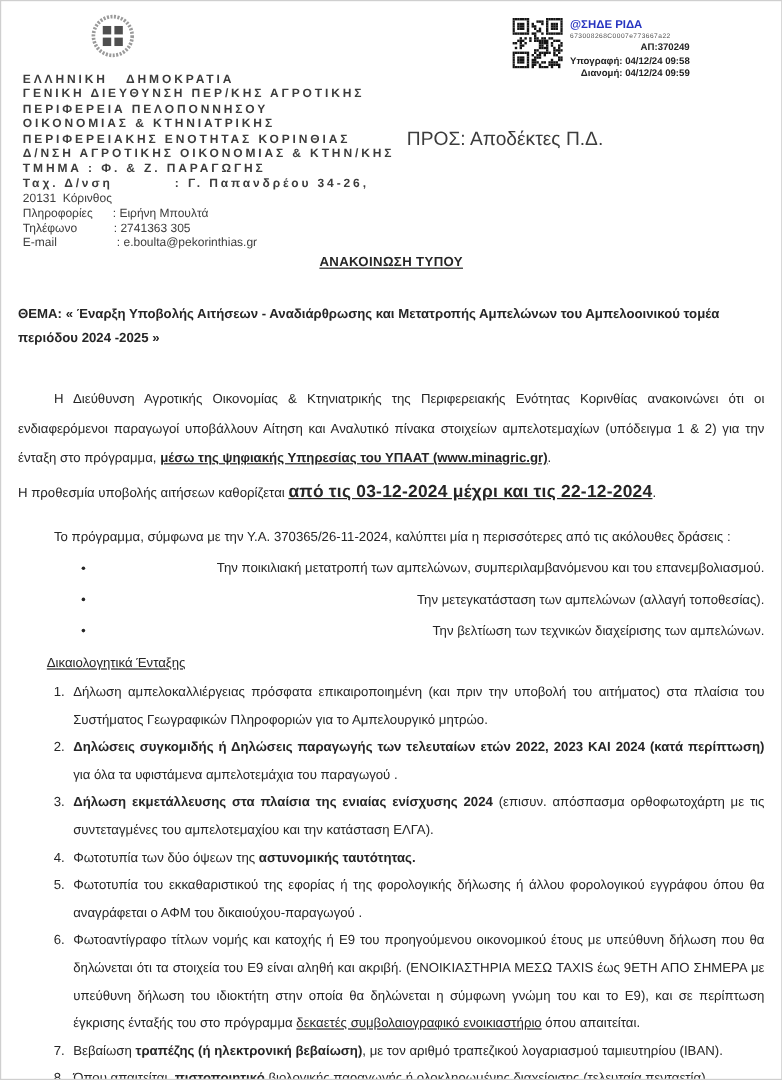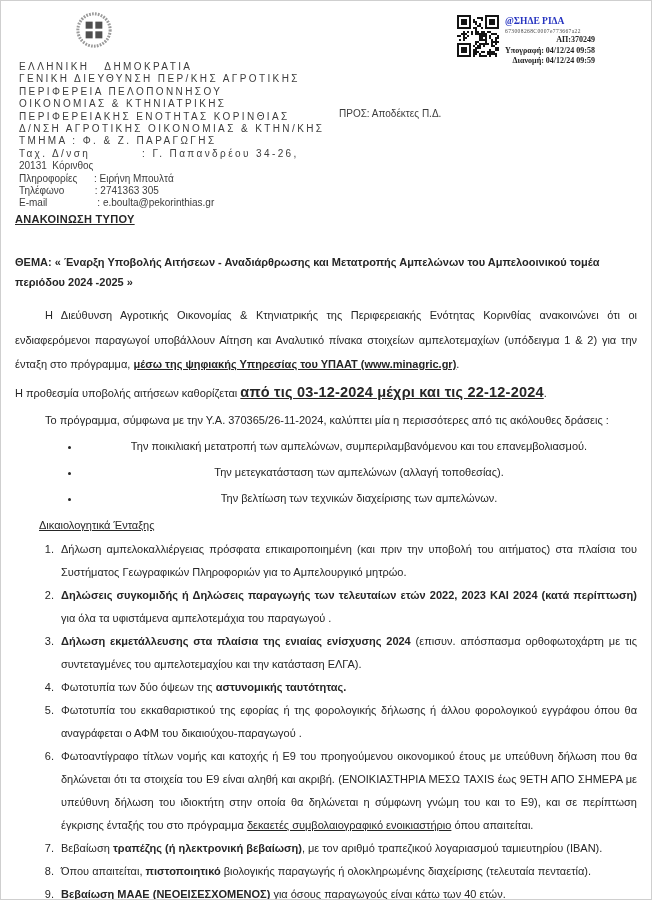--- a/index.html
+++ b/index.html
@@ -11,41 +11,41 @@
     background:#fff;
     font-family:"Liberation Sans", sans-serif;
     color:#262626;
     overflow:hidden;
   }
   
   .header{position:relative;height:200px;}
   .emblem{position:absolute;left:74px;top:10px;width:38px;height:38px;}
   .agency{position:absolute;left:18px;top:60px;font-size:10px;line-height:12.4px;color:#3c3c3c;}
   .agency div{white-space:pre;}
-  .agency div:first-child{letter-spacing:2.4px;}
+  .agency div:first-child{letter-spacing:2.4px;font-weight:bold;}
   .contact{font-size:10px;line-height:12.4px;color:#3c3c3c;}
   .contact div{white-space:pre;}
-  .recipient{position:absolute;left:338px;top:107px;font-size:10px;color:#3c3c3c;}
-  .stamp{position:absolute;left:456px;top:14px;display:flex;font-family:Liberation Serif, serif;}
+  .recipient{position:absolute;left:338px;top:107px;font-size:16px;color:#3c3c3c;}
+  .stamp{position:absolute;left:426px;top:14px;display:flex;}
   .stamp .qr{width:42px;height:42px;}
   .stamp .stamp-text{margin-left:6px;}
   .stamp-system{font-size:9.5px;font-weight:bold;color:#2533c0;line-height:12px;}
   .stamp-hash{font-size:5.5px;color:#4a4a4a;line-height:8px;letter-spacing:.4px;}
   .stamp-line{font-size:8px;font-weight:bold;color:#222;line-height:10.5px;text-align:right;}
   
   .content{padding:0 14px;font-size:11px;}
-  .press-title{margin-top:12px;text-align:left;font-weight:bold;}
+  .press-title{margin-top:12px;text-align:center;font-weight:bold;}
   .press-title span{text-decoration:underline;letter-spacing:.3px;}
   .subject{margin-top:28px;font-weight:bold;line-height:19.5px;text-align:left;}
-  .para{margin-top:11px;text-align:justify;line-height:24.5px;}
+  .para{margin-top:29px;text-align:justify;line-height:24.5px;}
   .indent{text-indent:30px;}
   .deadline{margin-top:2px;line-height:26px;text-align:left;}
-  .program{margin-top:2px;line-height:24px;}
+  .program{margin-top:12px;line-height:24px;}
   ul.actions{margin:3px 0 0 0;padding-left:66px;list-style:disc;}
-  ul.actions li{line-height:23px;margin-bottom:3px;text-align:center;}
+  ul.actions li{line-height:23px;margin-bottom:3px;text-align:right;}
   .req-heading{margin:4px 0 0 24px;text-decoration:underline;line-height:23px;}
   ol.reqs{margin:1px 0 17px 0;padding-left:42px;}
   ol.reqs li{line-height:23px;text-align:justify;padding-left:4px;}
   .attention{margin-top:1px;font-weight:bold;text-decoration:underline;line-height:22px;}
   .b{font-weight:bold;text-align:center;}
   .u{text-decoration:underline;}
   .lg{font-size:14.5px;letter-spacing:.2px;}
 </style>
 </head>
 <body>

